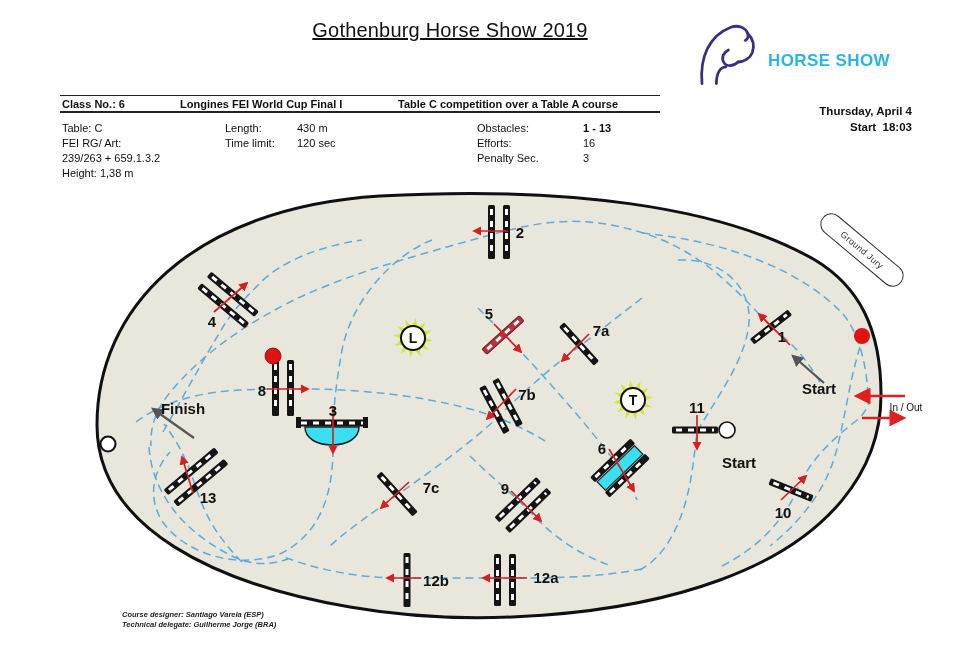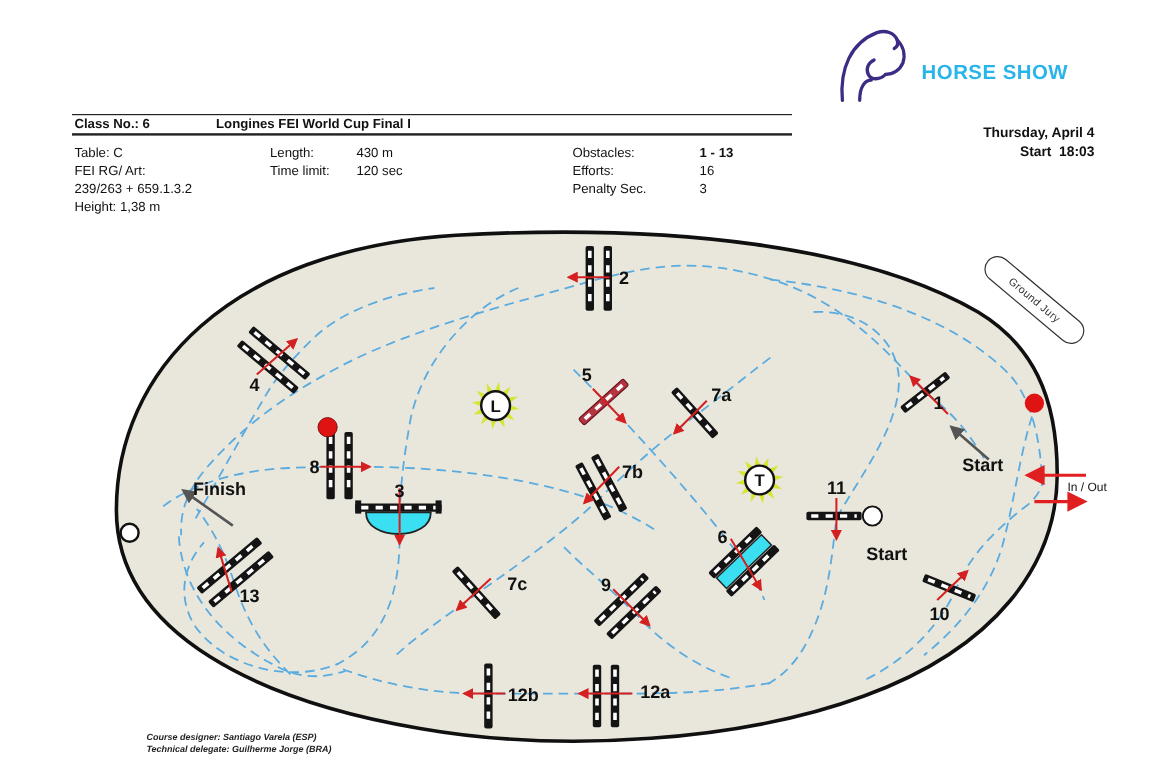--- a/index.html
+++ b/index.html
@@ -32,35 +32,37 @@
   .course{stroke:#5aabdf;stroke-width:1.5;stroke-dasharray:8 5;fill:none;}
   .rarrow{stroke:#d42020;stroke-width:1.7;fill:none;}
   .rarrow-big{stroke:#e02020;stroke-width:2.6;fill:none;}
   .darrow{stroke:#555;stroke-width:2.2;fill:none;}
 </style>
 </head>
 <body>
 
 <div class="page">
 
+  <div class="abs title">Gothenburg Horse Show 2019</div>
 
   <svg class="abs" style="left:690px;top:14px;" width="72" height="72" viewBox="0 0 60 60">
     <g fill="none" stroke="#3d2b85" stroke-width="2.3" stroke-linecap="round">
       <path d="M 10,58 C 8,36 16,18 34,11 C 40,9 46,11 48,16 C 49,19 48,21 46,22"></path>
       <path d="M 48,16 C 52,20 54,26 52,32 C 50,37 45,40 40,40"></path>
       <path d="M 40,40 C 36,44 30,44 28,40 C 26,36 28,32 32,30"></path>
       <path d="M 22,58 C 22,48 26,44 30,44"></path>
     </g>
   </svg>
   <div class="abs logo-word2">HORSE SHOW</div>
 
   <div class="abs rule" style="left:60px;top:95px;width:600px;height:1px;"></div>
   <div class="abs rule" style="left:60px;top:111px;width:600px;height:2px;"></div>
   <div class="abs hdr" style="left:62px;top:98px;">Class No.: 6</div>
   <div class="abs hdr" style="left:180px;top:98px;">Longines FEI World Cup Final I</div>
+  <div class="abs hdr" style="left:398px;top:98px;">Table C competition over a Table A course</div>
 
   <div class="abs date" style="left:752px;top:105px;">Thursday, April 4</div>
   <div class="abs date" style="left:752px;top:121px;">Start  18:03</div>
 
   <div class="abs info" style="left:62px;top:122px;">Table: C</div>
   <div class="abs info" style="left:62px;top:137px;">FEI RG/ Art:</div>
   <div class="abs info" style="left:62px;top:152px;">239/263 + 659.1.3.2</div>
   <div class="abs info" style="left:62px;top:167px;">Height: 1,38 m</div>
   <div class="abs info" style="left:225px;top:122px;">Length:</div>
   <div class="abs info" style="left:297px;top:122px;">430 m</div>

